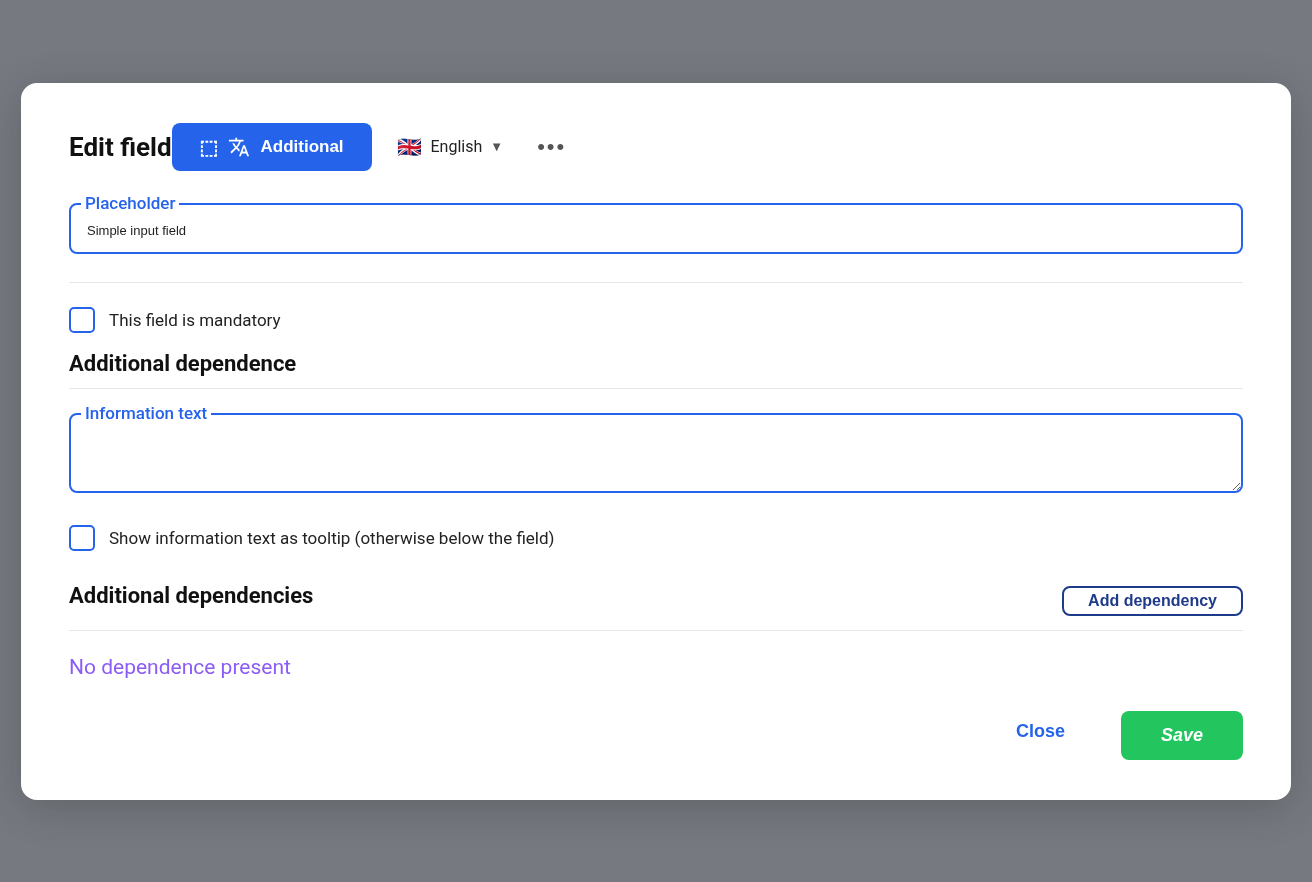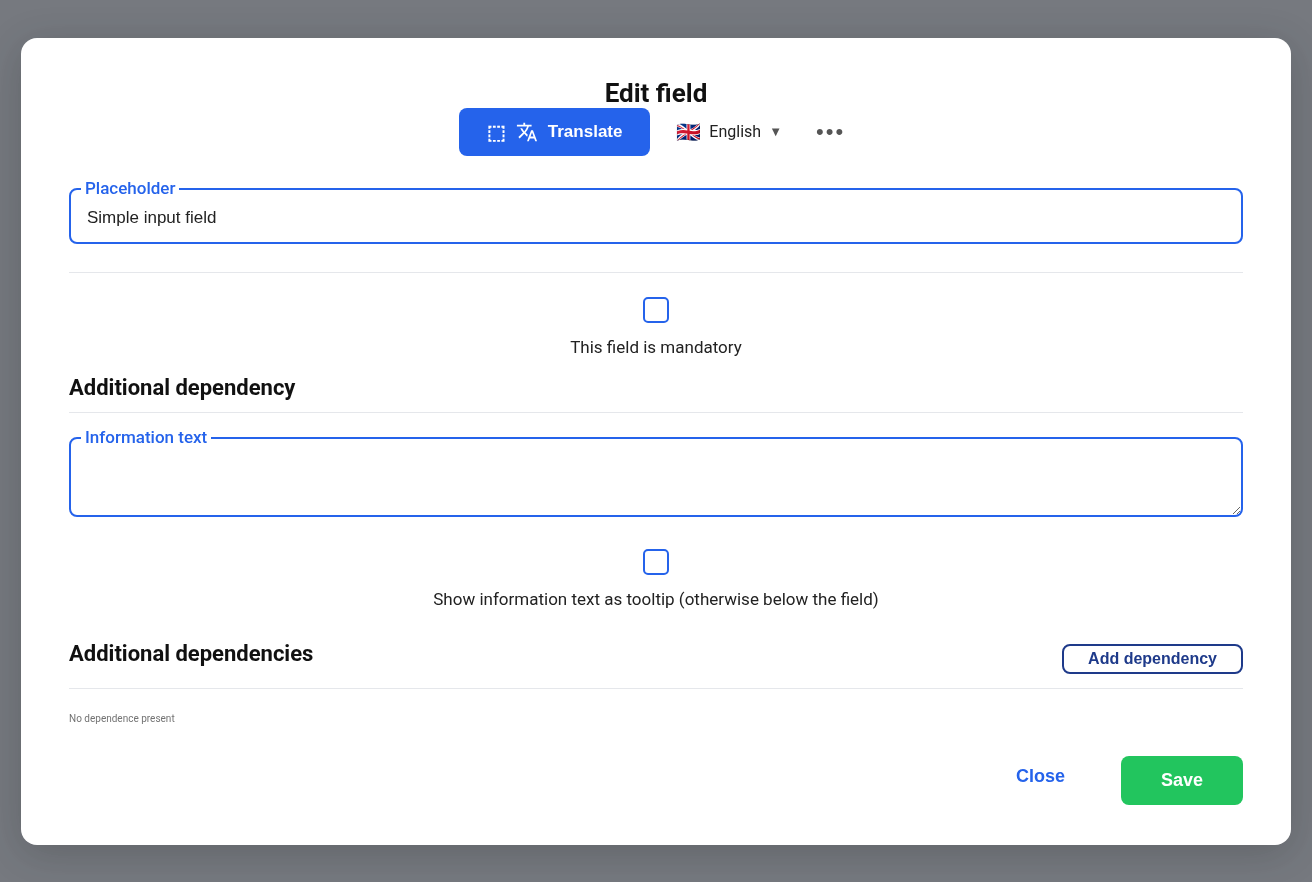--- a/index.html
+++ b/index.html
@@ -26,21 +26,20 @@
       max-width: 98vw;
       padding: 40px 48px 40px 48px;
       position: relative;
       box-shadow: 0 8px 40px rgba(0,0,0,0.18);
     }
     .modal-header {
       display: flex;
       align-items: center;
       justify-content: flex-start;
       margin-bottom: 32px;
-      flex-direction: column;
     }
     .modal-title {
       font-size: 26px;
       font-weight: 700;
       color: #111;
     }
     .header-actions {
       display: flex;
       align-items: center;
       gap: 14px;
@@ -104,21 +103,21 @@
       font-size: 17px;
       color: #2563eb;
       font-weight: 500;
       z-index: 1;
     }
     .text-input {
       width: 100%;
       border: 2px solid #2563eb;
       border-radius: 8px;
       padding: 18px 16px 14px 16px;
-      font-size: 17px;
+      font-size: 13px;
       color: #222;
       outline: none;
       background: #fff;
     }
     .textarea-input {
       width: 100%;
       border: 2px solid #2563eb;
       border-radius: 8px;
       padding: 18px 16px 14px 16px;
       font-size: 17px;
@@ -133,21 +132,20 @@
       border: none;
       border-top: 1px solid #e5e7eb;
       margin: 8px 0 24px 0;
     }
 
     .checkbox-row {
       display: flex;
       align-items: center;
       gap: 14px;
       margin-bottom: 18px;
-      flex-direction: column;
     }
     .checkbox-wrapper {
       width: 26px;
       height: 26px;
       border: 2px solid #2563eb;
       border-radius: 5px;
       display: flex;
       align-items: center;
       justify-content: center;
       cursor: pointer;
@@ -196,22 +194,22 @@
       border: 2px solid #1e3a8a;
       background: #fff;
       color: #1e3a8a;
       border-radius: 8px;
       padding: 4px 24px;
       font-size: 16px;
       font-weight: 600;
       cursor: pointer;
     }
     .no-dependence {
-      font-size: 10px;
-      color: #737373;
+      font-size: 21px;
+      color: #8b5cf6;
       margin-top: 16px;
     }
 
     .modal-footer {
       display: flex;
       align-items: flex-start;
       justify-content: flex-end;
       gap: 36px;
       margin-top: 16px;
     }
@@ -227,37 +225,38 @@
     }
     .save-btn {
       background: #22c55e;
       color: #fff;
       border: none;
       border-radius: 8px;
       padding: 14px 40px;
       font-size: 18px;
       font-weight: 700;
       cursor: pointer;
+      font-style: italic;
     }
   </style>
 </head>
 <body>
 
 <div class="modal-overlay">
   <div class="modal">
 
     <div class="modal-header">
       <h2 class="modal-title">Edit field</h2>
       <div class="header-actions">
         <button class="translate-btn">
           <span class="translate-icon">⬚</span>
           <svg width="22" height="22" viewBox="0 0 24 24" fill="none" style="display:inline-block;vertical-align:middle;">
             <path d="M12.87 15.07l-2.54-2.51.03-.03A17.52 17.52 0 0 0 14.07 6H17V4h-7V2H8v2H1v2h11.17C11.5 7.92 10.44 9.75 9 11.35 8.07 10.32 7.3 9.19 6.69 8h-2c.73 1.63 1.73 3.17 2.98 4.56l-5.09 5.02L4 19l5-5 3.11 3.11.76-2.04zM18.5 10h-2L12 22h2l1.12-3h4.75L21 22h2l-4.5-12zm-2.62 7l1.62-4.33L19.12 17h-3.24z" fill="white"></path>
           </svg>
-          <span>Translate</span>
+          <span>Additional</span>
         </button>
         <div class="language-selector">
           <span class="flag-icon">🇬🇧</span>
           <span>English</span>
           <span class="chevron-icon">▼</span>
         </div>
         <button class="more-btn">
           <span>•••</span>
         </button>
       </div>
@@ -270,21 +269,21 @@
 
     <hr class="divider">
 
     <div class="checkbox-row">
       <div class="checkbox-wrapper"></div>
       <span class="checkbox-label">This field is mandatory</span>
     </div>
 
 
     <div class="additional-info-section">
-      <h3 class="section-title">Additional dependency</h3>
+      <h3 class="section-title">Additional dependence</h3>
       <hr class="divider">
 
       <div class="field-group">
         <span class="field-label">Information text</span>
         <textarea class="textarea-input" style=""></textarea>
       </div>
 
       <div class="checkbox-row">
         <div class="checkbox-wrapper"></div>
         <span class="checkbox-label">Show information text as tooltip (otherwise below the field)</span>

